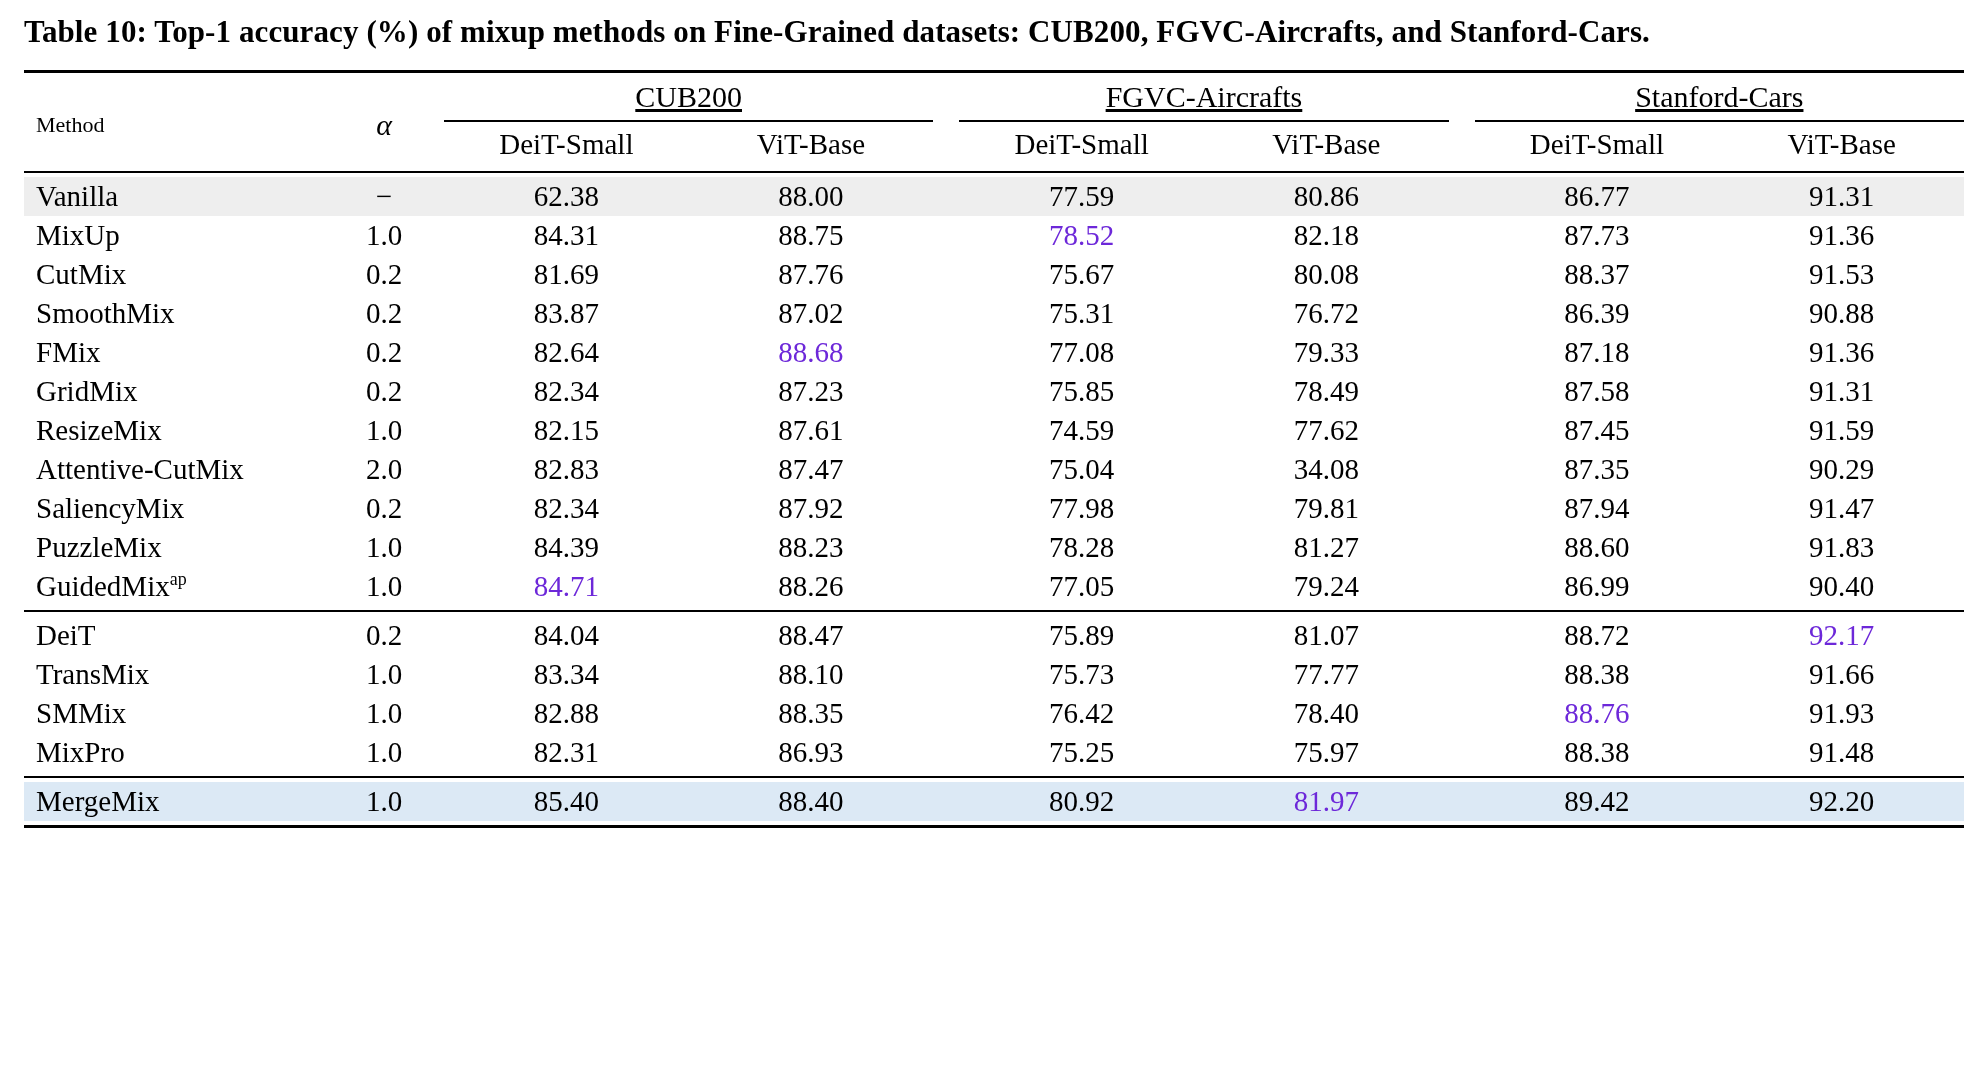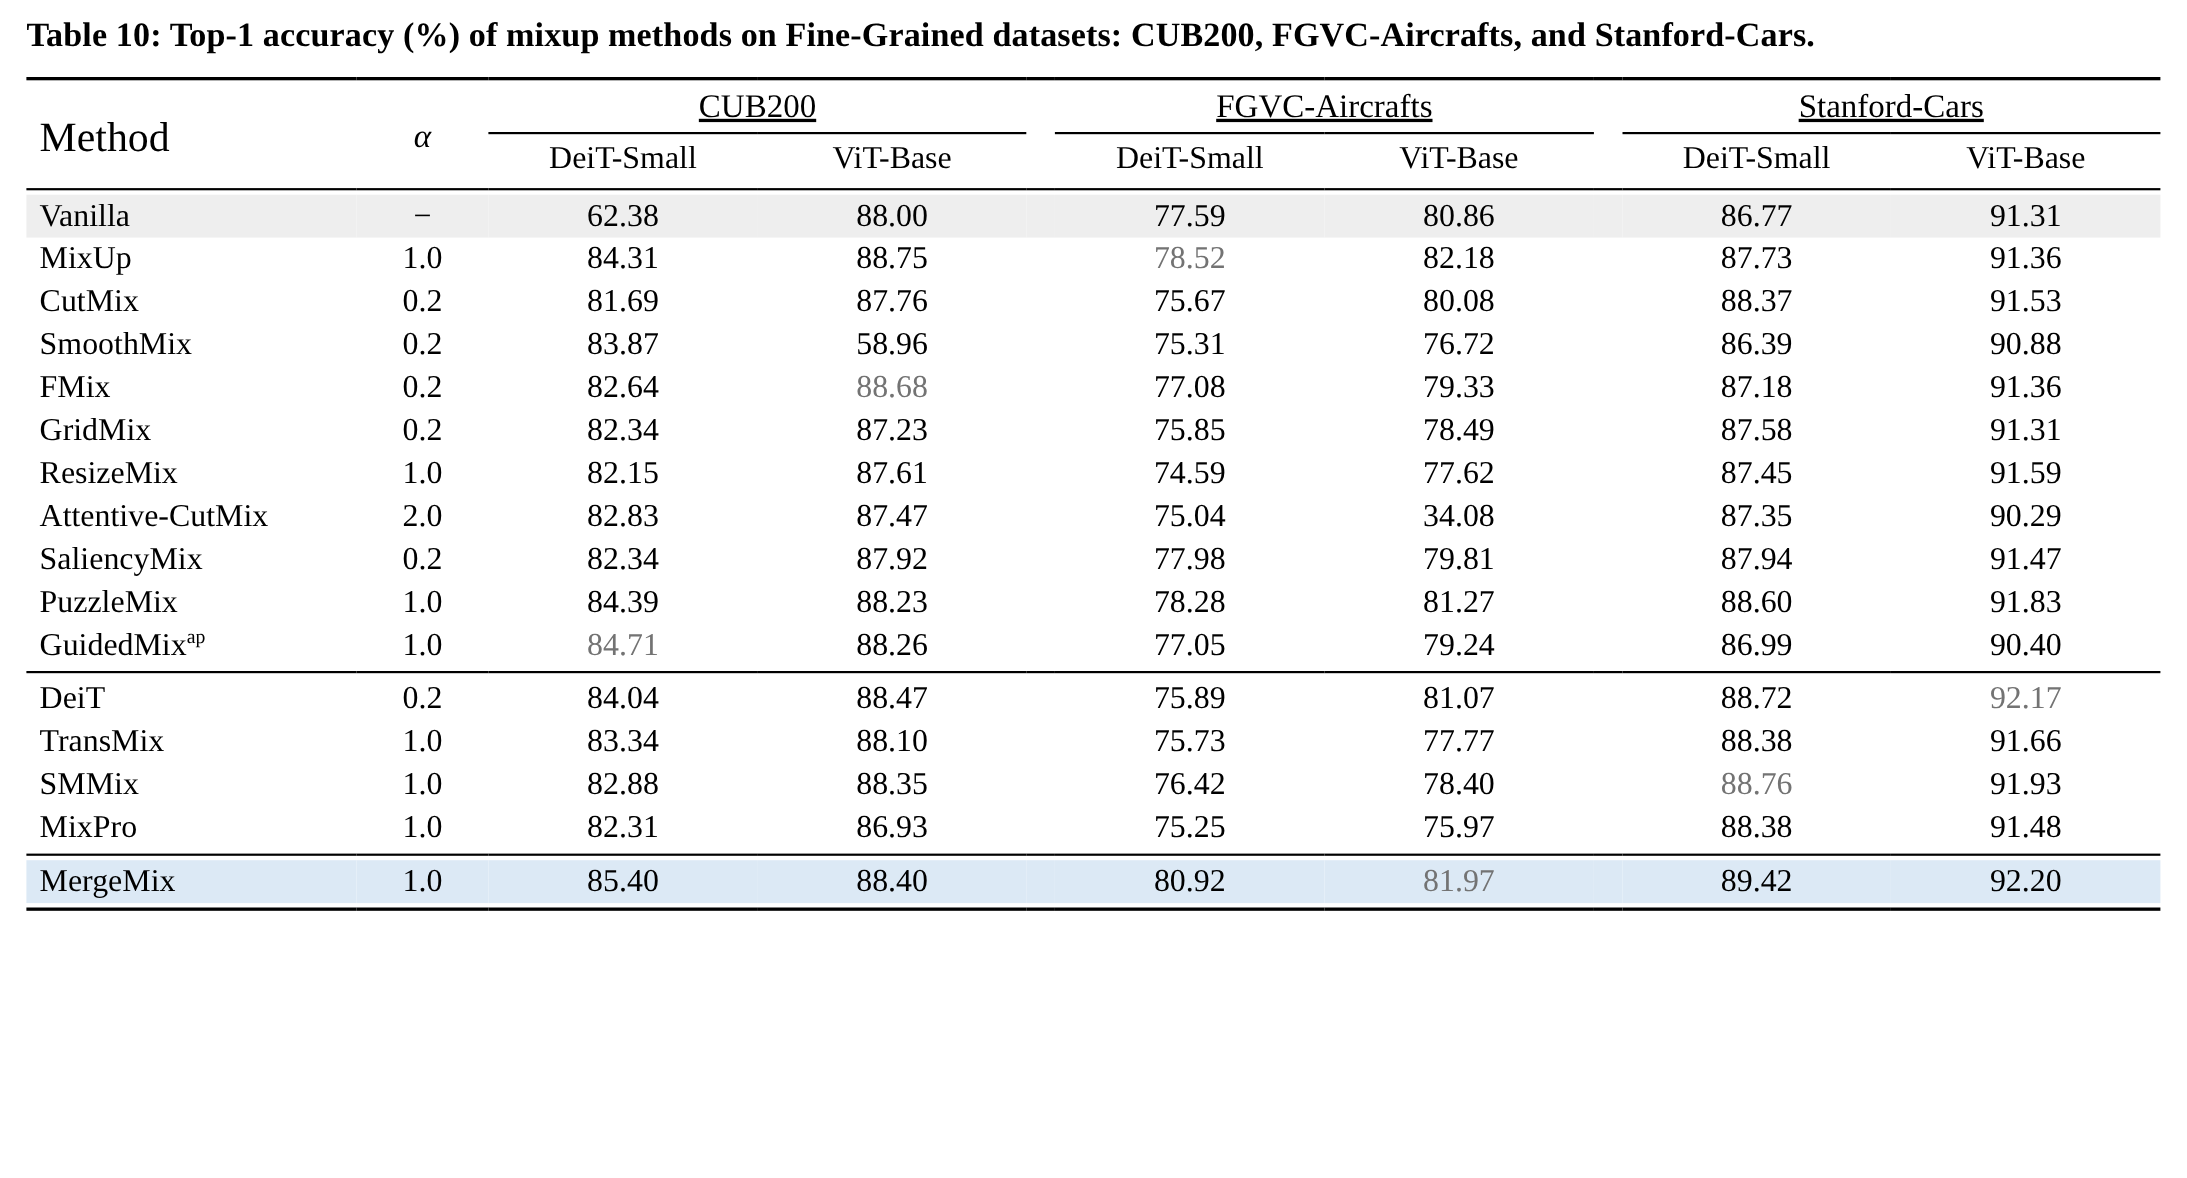--- a/index.html
+++ b/index.html
@@ -48,21 +48,21 @@
     border-bottom: 2px solid #000;
     height: 0;
     font-size: 0;
     line-height: 0;
   }
   .spacer-sm td { height: 7px; font-size: 0; line-height: 0; }
   .spacer-xs td { height: 4px; font-size: 0; line-height: 0; }
 
   .hdr-method {
     font-weight: bold;
-    font-size: 38px;
+    font-size: 22px;
     text-align: left;
     padding-left: 12px !important;
   }
   .hdr-alpha {
     text-align: center;
     font-size: 30px;
     font-style: italic;
   }
   .group-head {
     text-align: center;
@@ -99,21 +99,21 @@
     height: 39px;
     line-height: 39px;
   }
   tr.shaded td {
     background: #eeeeee;
   }
   tr.highlight td {
     background: #dce9f5;
   }
   .bold { font-weight: bold; }
-  .blue { color: #737373; font-weight: bold; }
+  .blue { color: #6d28d9; font-weight: bold; }
   sup {
     font-size: 0.62em;
     vertical-align: super;
     line-height: 0;
   }
   col.c-method { width: 300px; }
   col.c-alpha { width: 120px; }
   col.c-val { width: auto; }
   col.c-gap { width: 26px; }
 </style>
@@ -245,21 +245,21 @@
           <td class="v">75.67</td>
           <td class="v">80.08</td>
           <td></td>
           <td class="v">88.37</td>
           <td class="v">91.53</td>
         </tr>
         <tr class="datarow">
           <td class="m">SmoothMix</td>
           <td class="a">0.2</td>
           <td class="v">83.87</td>
-          <td class="v">58.96</td>
+          <td class="v">87.02</td>
           <td></td>
           <td class="v">75.31</td>
           <td class="v">76.72</td>
           <td></td>
           <td class="v">86.39</td>
           <td class="v">90.88</td>
         </tr>
         <tr class="datarow">
           <td class="m">FMix</td>
           <td class="a">0.2</td>

